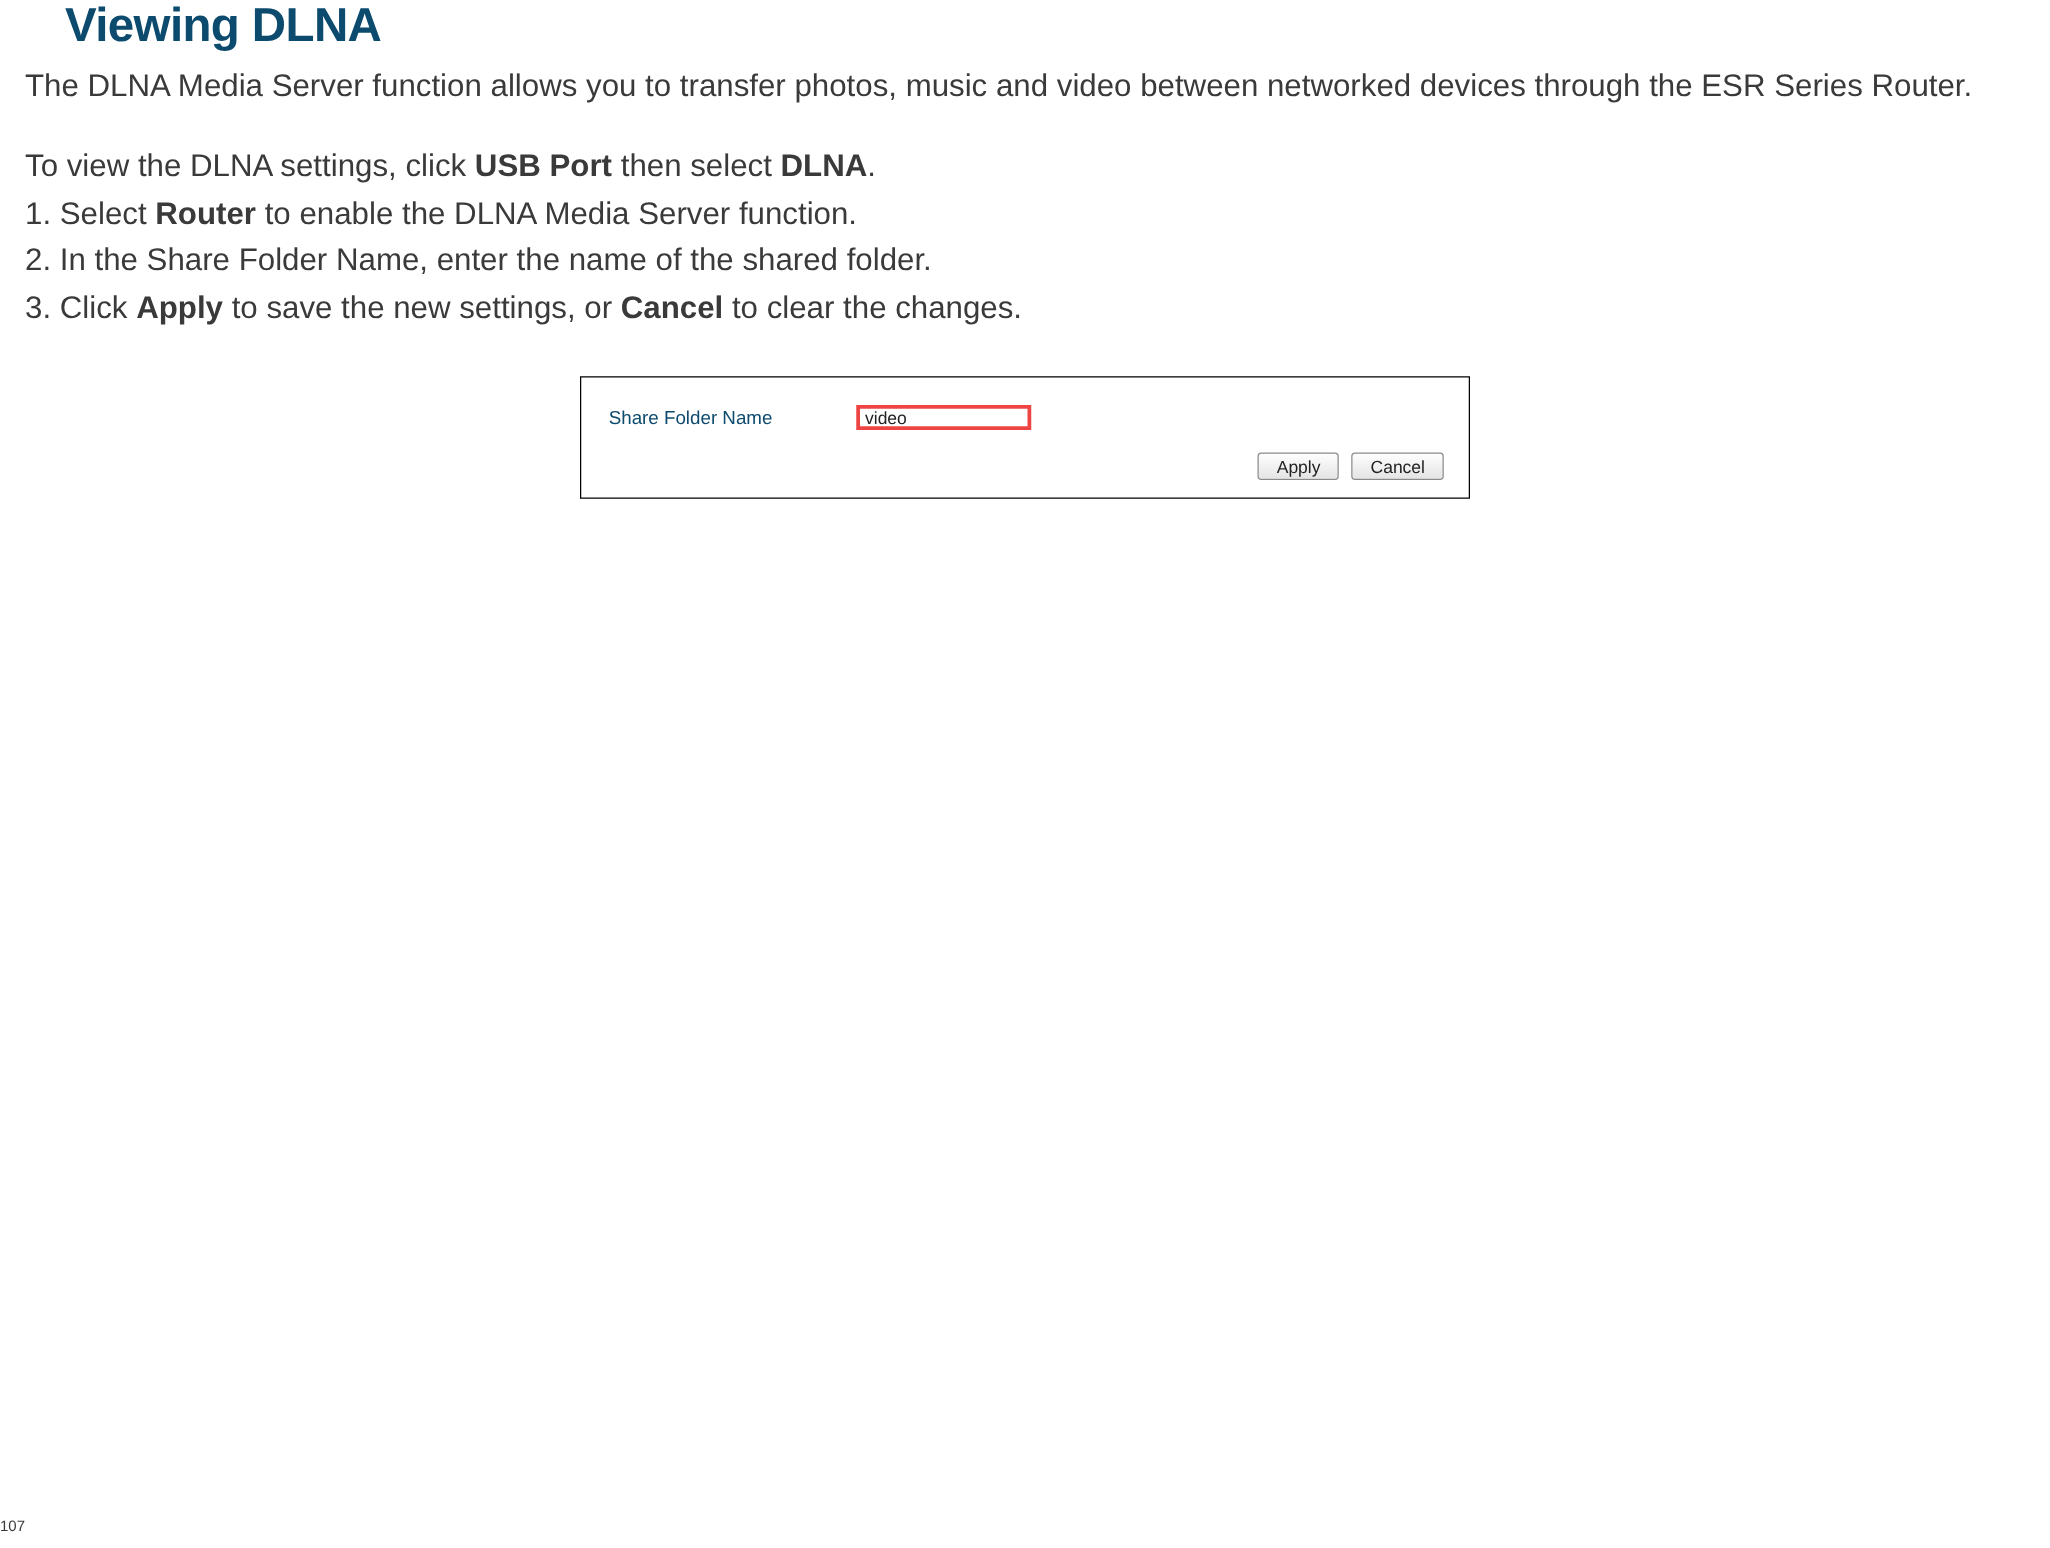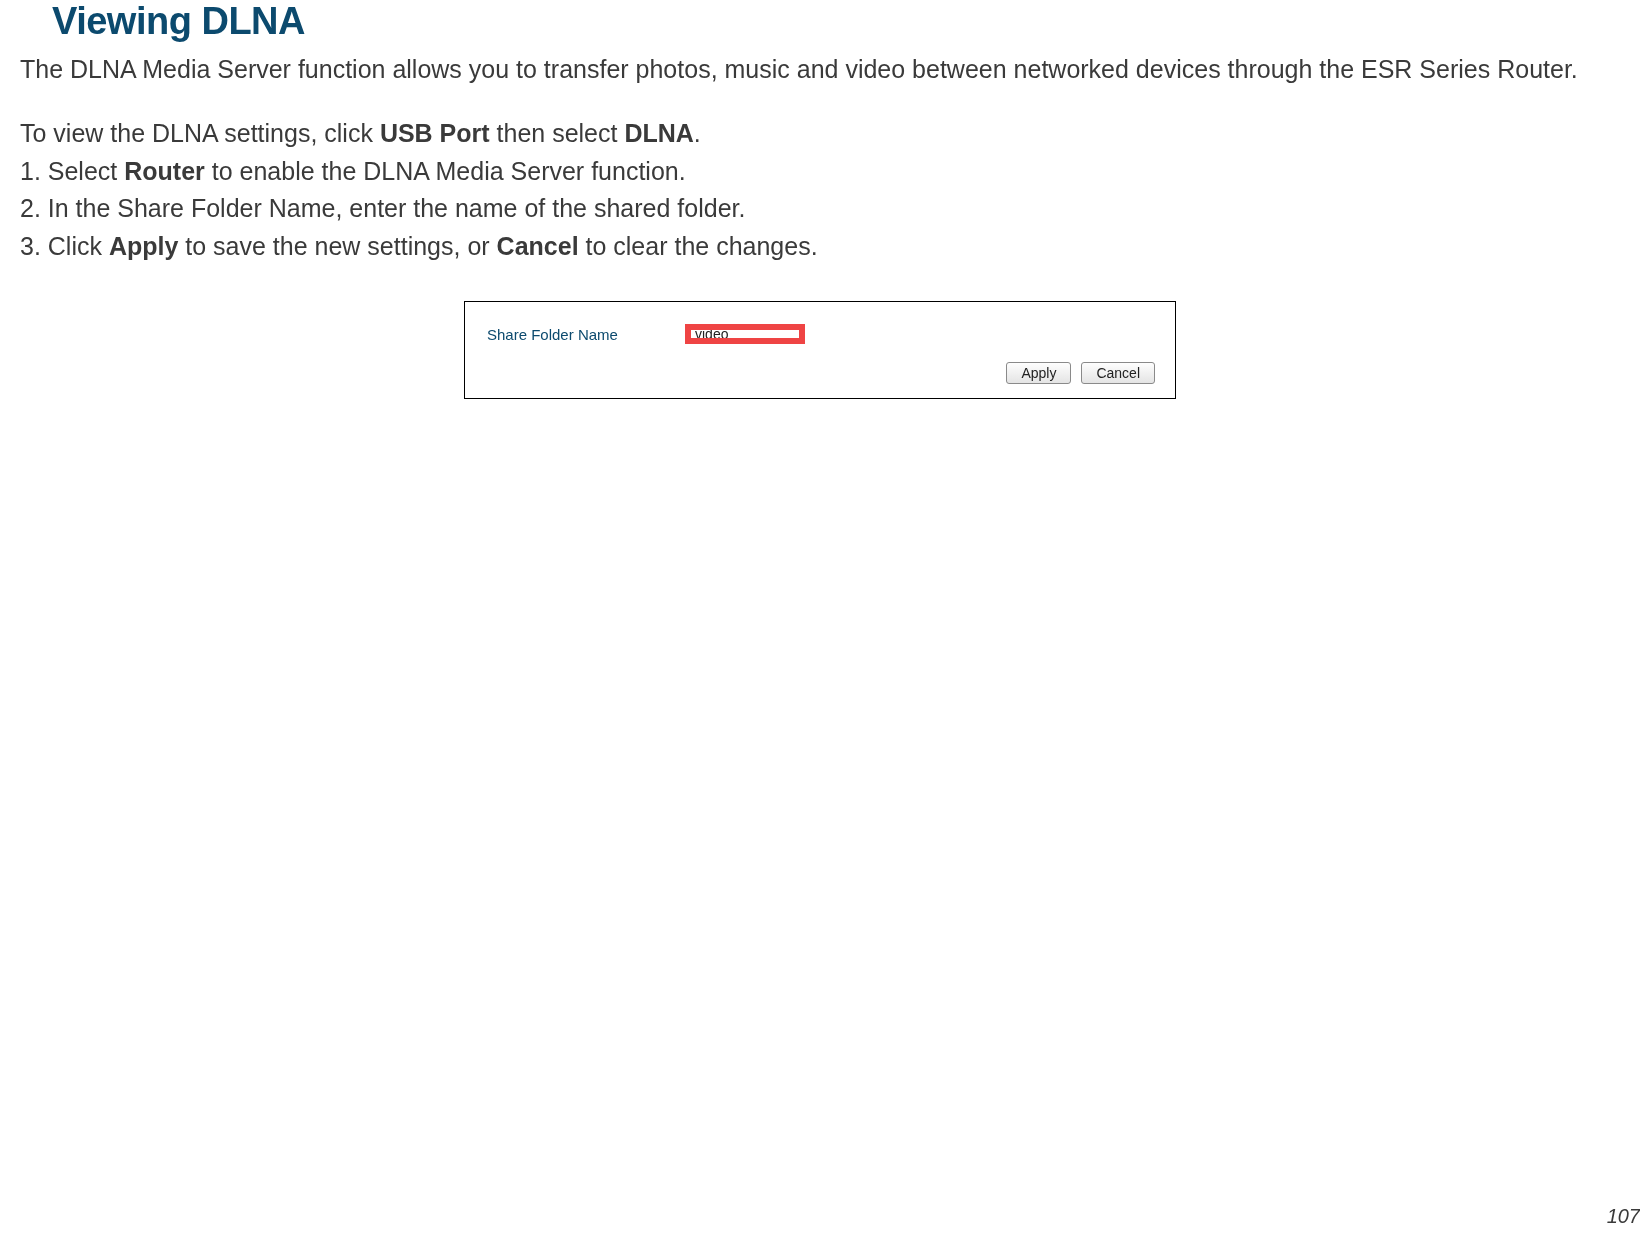--- a/index.html
+++ b/index.html
@@ -84,23 +84,23 @@
       align-items: center;
       margin-bottom: 18px;
     }
     .folder-label {
       font-size: 15px;
       color: #0c4a6e;
       width: 200px;
       padding-left: 2px;
     }
     .folder-input {
-      width: 120px;
+      width: 140px;
       height: 20px;
-      border: 6px solid #ef4444;
+      border: 3px solid #ef4444;
       font-size: 14px;
       padding: 1px 4px;
       font-family: Arial, Helvetica, sans-serif;
       color: #222;
       background: #fff;
     }
     .button-row {
       display: flex;
       justify-content: flex-end;
       gap: 10px;
@@ -113,24 +113,23 @@
       background: linear-gradient(#fefefe, #e4e4e4);
       color: #222;
       cursor: pointer;
       font-family: Arial, Helvetica, sans-serif;
     }
     .page-number {
       position: absolute;
       bottom: 10px;
       left: 0;
       right: 0;
-      text-align: right;
-      font-size: 20px;
+      text-align: left;
+      font-size: 12px;
       color: #3a3a3a;
-      font-style: italic;
     }
   </style>
 </head>
 <body>
 
 <h1 class="page-title">Viewing DLNA</h1>
 
 <p class="body-text">The DLNA Media Server function allows you to transfer photos, music and video between networked devices through the ESR Series Router.</p>
 
 <p class="instruction-line">

